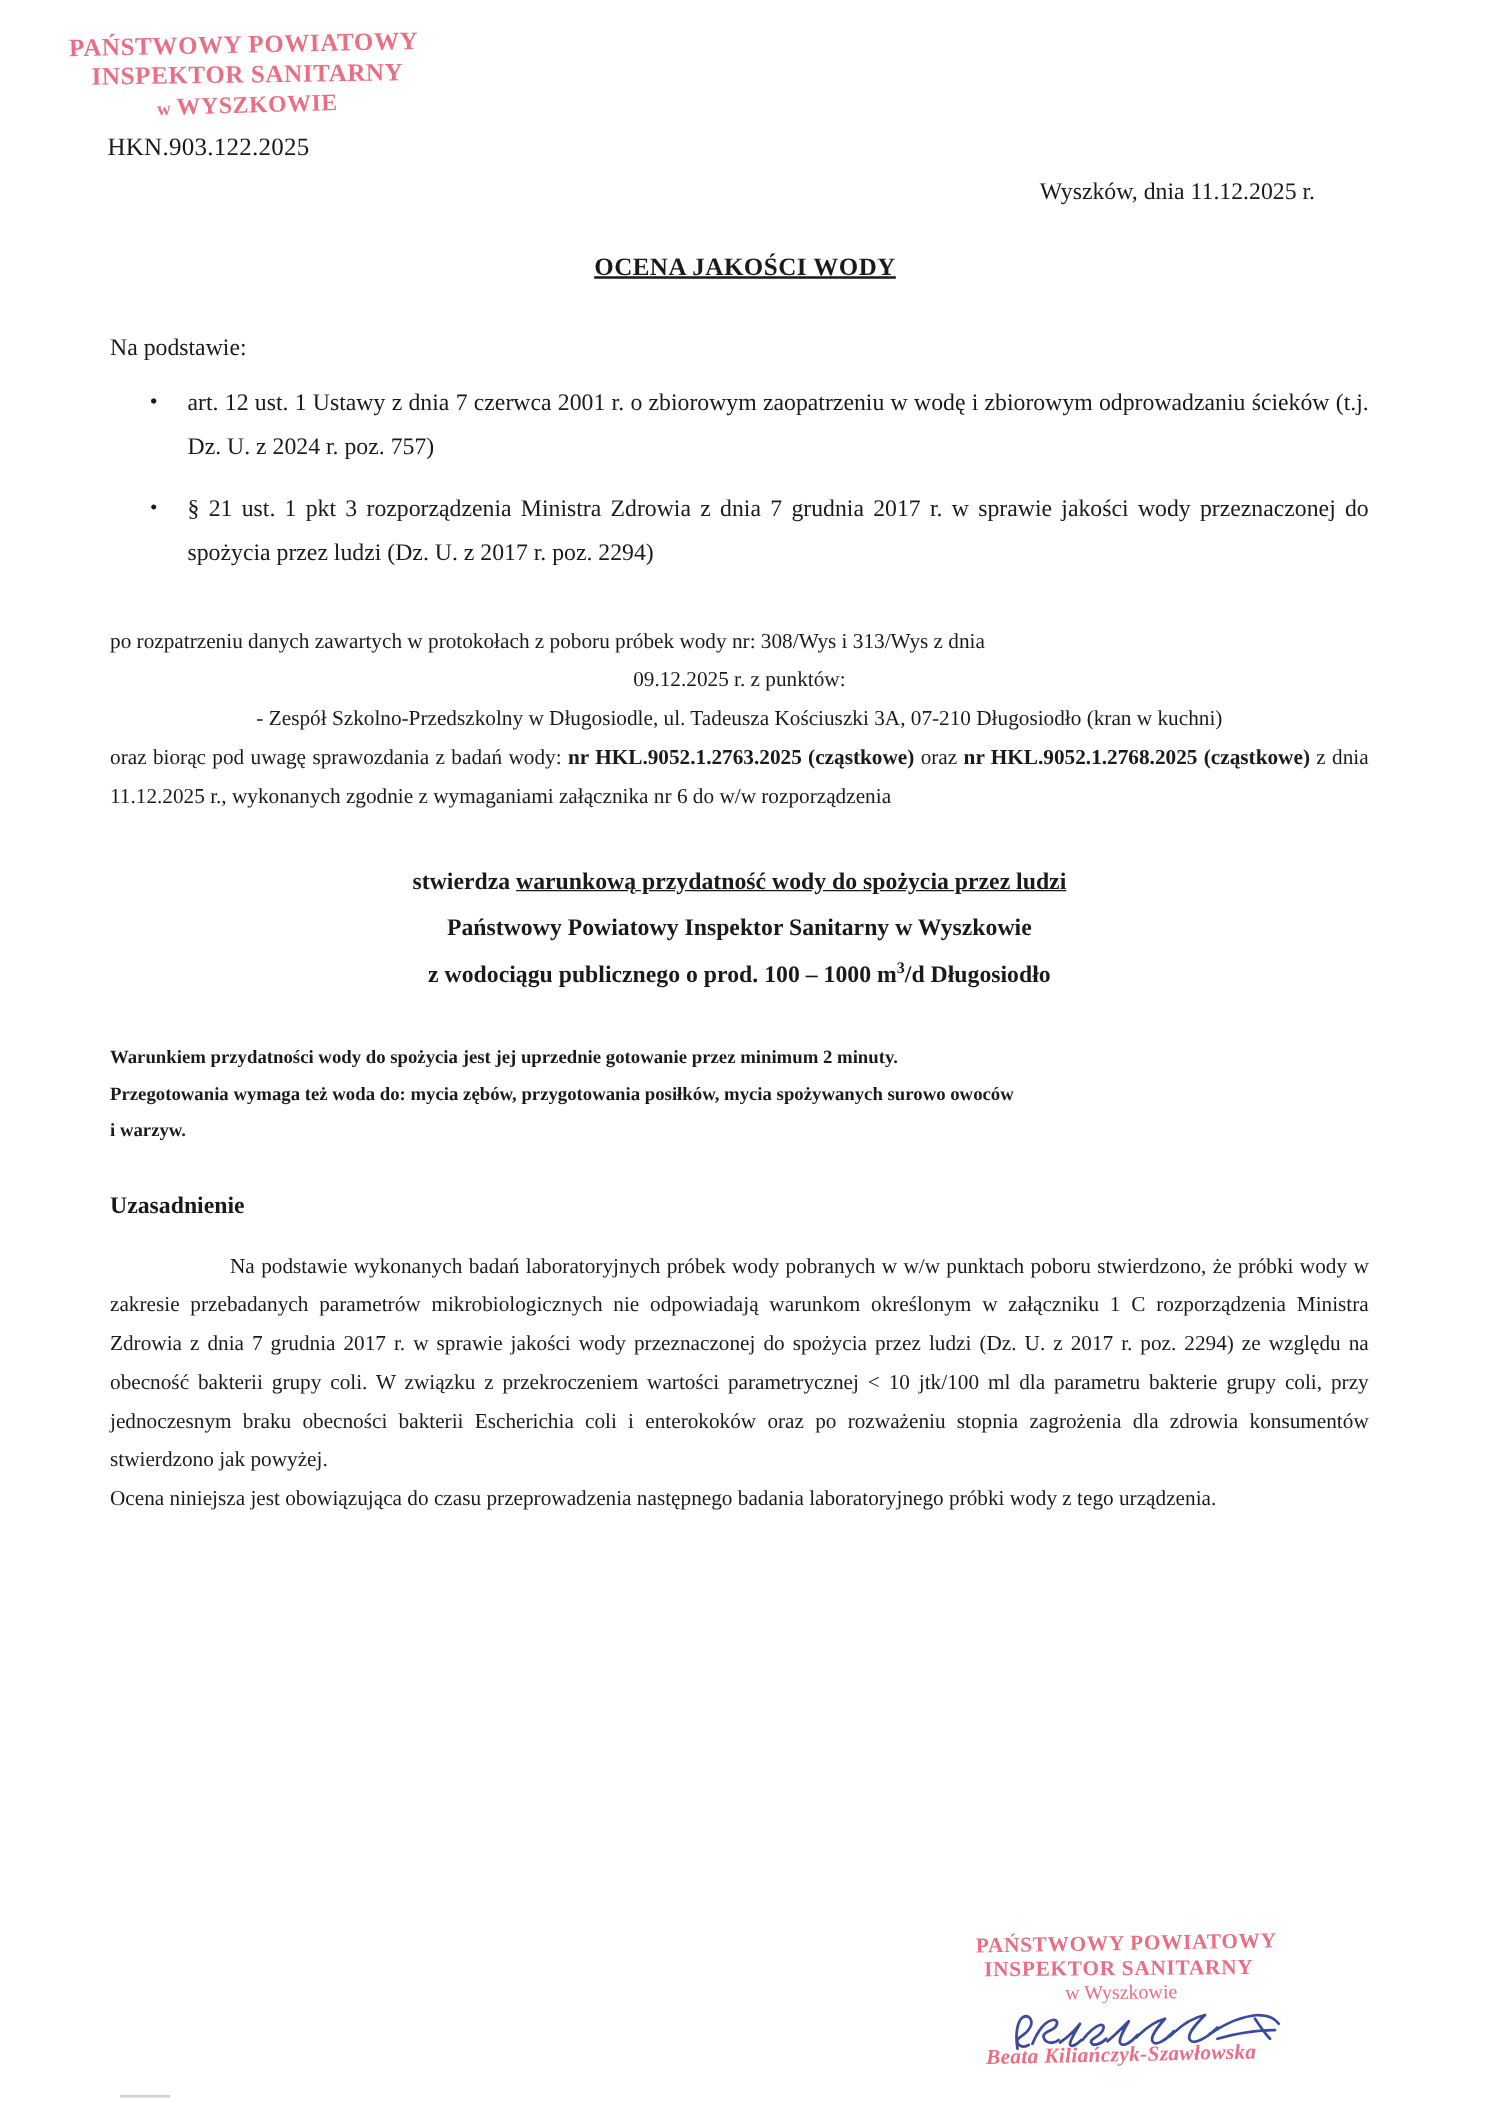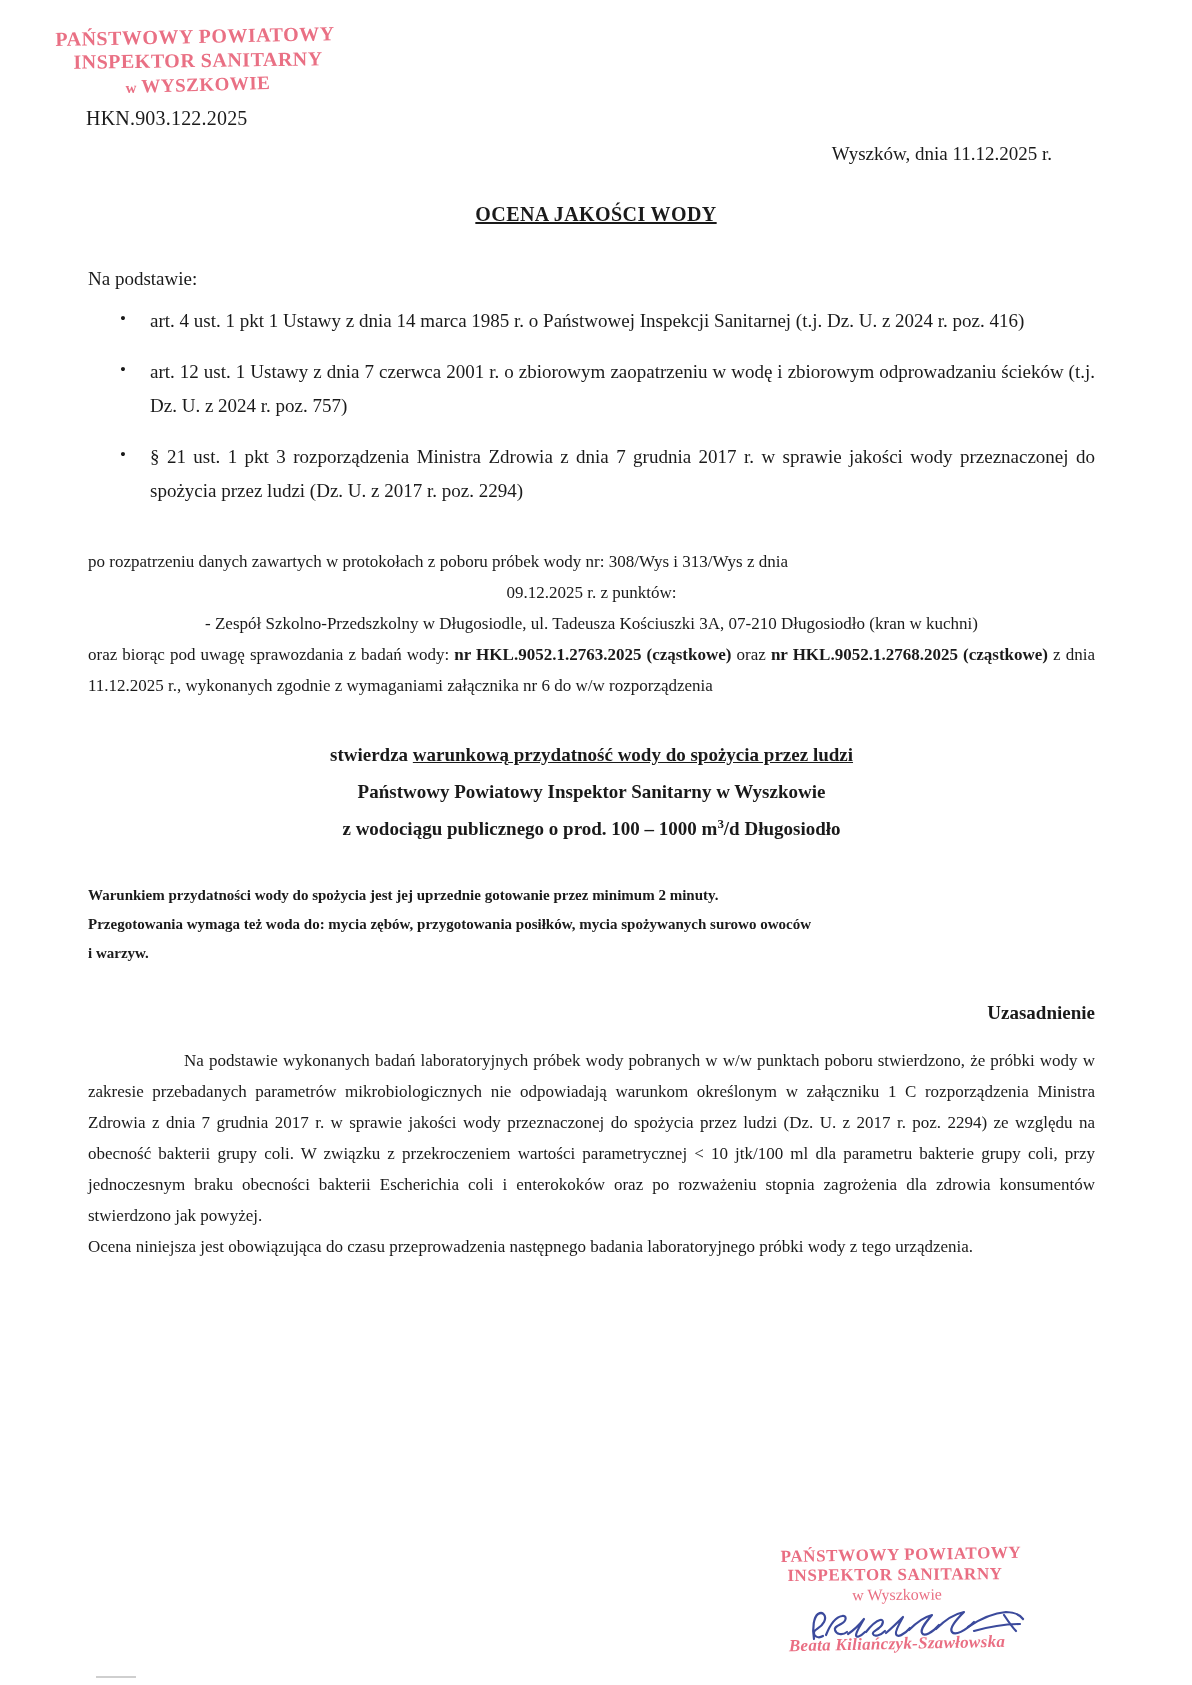--- a/index.html
+++ b/index.html
@@ -136,21 +136,21 @@
   .verdict .u { text-decoration: underline; }
   .verdict sup { font-size: 0.68em; vertical-align: super; }
 
   .condition {
     font-size: 15px;
     font-weight: bold;
     line-height: 1.95;
   }
 
   .section-head {
-    text-align: right;
+    text-align: left;
     font-size: 19px;
     font-weight: bold;
     margin: 0;
   }
 
   .para.indent { text-indent: 96px; }
 
   
   .stamp-bottom {
     position: absolute;
@@ -223,21 +223,20 @@
 
   <div class="doc-title">OCENA JAKOŚCI WODY</div>
 
   <div class="body-wrap">
 
     <p class="lead">Na podstawie:</p>
 
     <ul class="basis">
       <li>
         <span class="bullet">•</span>
-        <span>art. 4 ust. 1 pkt 1 Ustawy z dnia 14 marca 1985 r. o Państwowej Inspekcji Sanitarnej (t.j. Dz. U. z 2024 r. poz. 416)</span>
       </li>
       <li>
         <span class="bullet">•</span>
         <span>art. 12 ust. 1 Ustawy z dnia 7 czerwca 2001 r. o zbiorowym zaopatrzeniu w wodę i zbiorowym odprowadzaniu ścieków (t.j. Dz. U. z 2024 r. poz. 757)</span>
       </li>
       <li>
         <span class="bullet">•</span>
         <span>§ 21 ust. 1 pkt 3 rozporządzenia Ministra Zdrowia z dnia 7 grudnia 2017 r. w sprawie jakości wody przeznaczonej do spożycia przez ludzi (Dz. U. z 2017 r. poz. 2294)</span>
       </li>
     </ul>

